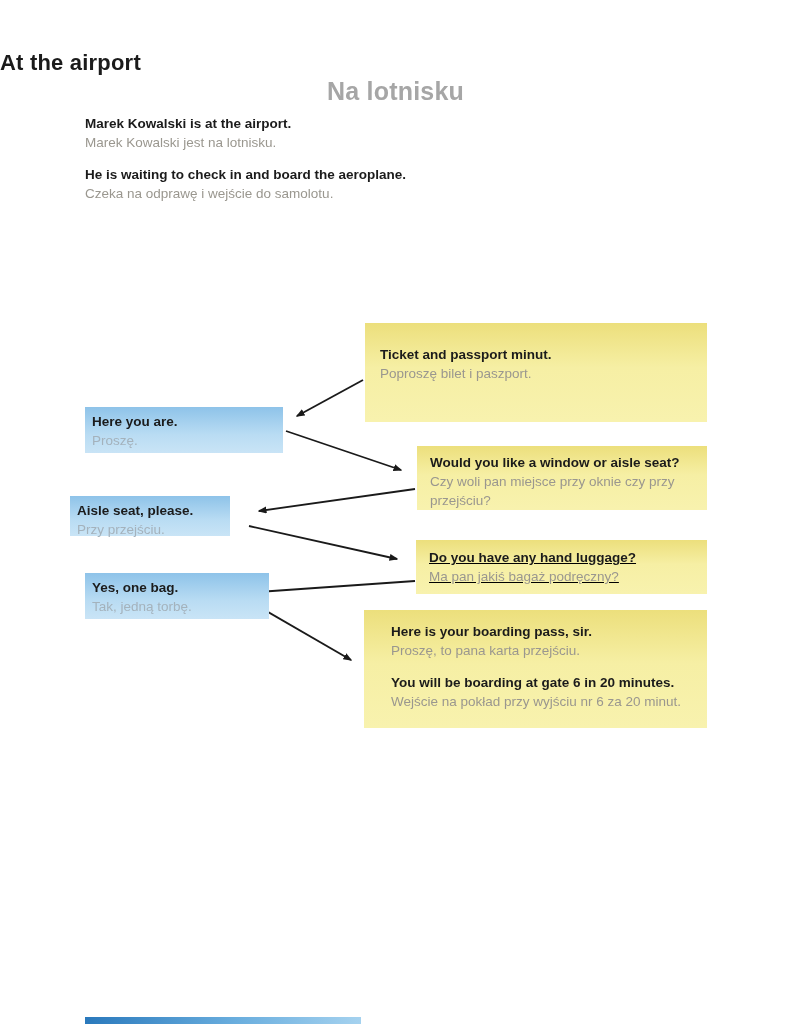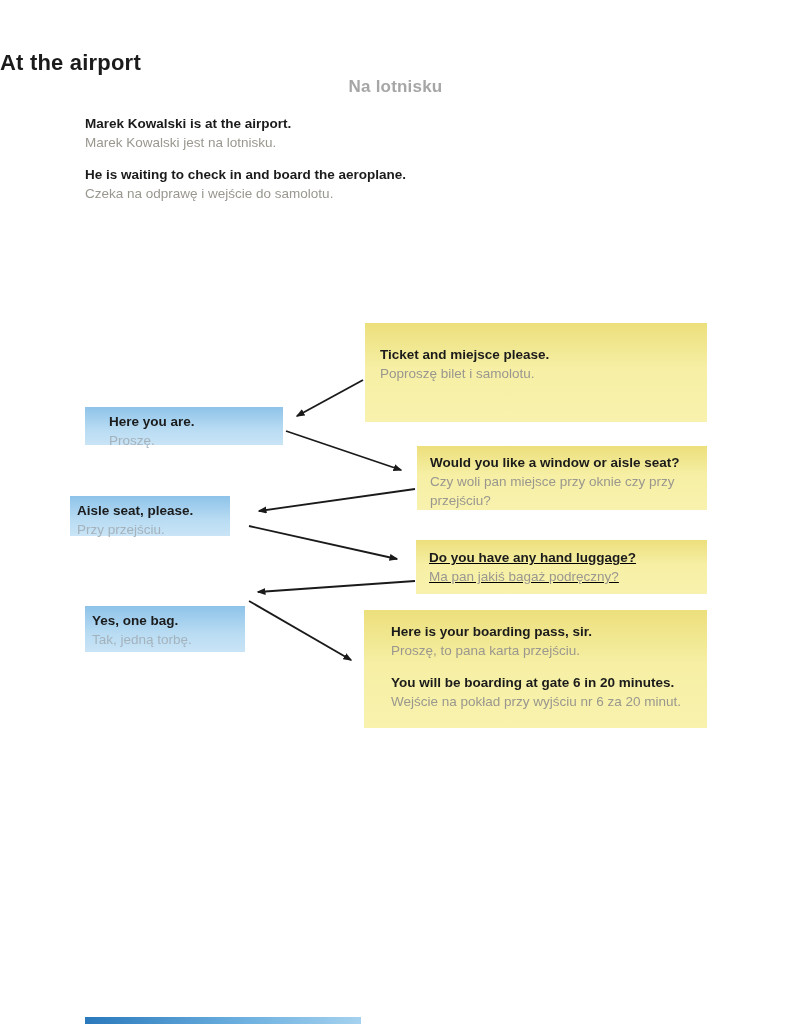--- a/index.html
+++ b/index.html
@@ -10,42 +10,42 @@
     font-family:"Liberation Sans","DejaVu Sans",sans-serif;
     overflow:hidden;
   }
   .title-en{
     position:absolute;top:50px;left:0;width:791px;
     text-align:left;font-size:22px;font-weight:bold;color:#1b1b1b;
     letter-spacing:0.2px;
   }
   .title-pl{
     position:absolute;top:77px;left:0;width:791px;
-    text-align:center;font-size:17px;font-weight:bold;color:#a6a6a6;
+    text-align:center;font-size:25px;font-weight:bold;color:#a6a6a6;
     letter-spacing:0.2px;
   }
   .line-en{font-size:13.5px;font-weight:bold;color:#1b1b1b;line-height:19px;}
   .line-pl{font-size:13.5px;color:#9a978f;line-height:19px;}
   .intro{position:absolute;left:85px;}
   .intro-1{top:114px;}
   .intro-2{top:165px;}
   .box{position:absolute;box-sizing:border-box;}
   .box-yellow{
     background:linear-gradient(180deg,#ecdf7c 0%,#f6efa4 45%,#f8f2ae 100%);
   }
   .box-blue{
     background:linear-gradient(180deg,#8ec3e9 0%,#b9dcf3 60%,#c9e4f6 100%);
   }
   .box-blue .line-pl{color:#a4b2bc;}
   .yellow-1{left:365px;top:323px;width:342px;height:99px;padding:22px 14px 0 15px;}
-  .blue-1{left:85px;top:407px;width:198px;height:38px;padding:5px 6px 0 24px;}
+  .blue-1{left:85px;top:407px;width:198px;height:46px;padding:5px 6px 0 7px;}
   .yellow-2{left:417px;top:446px;width:290px;height:64px;padding:7px 14px 0 13px;}
   .blue-2{left:70px;top:496px;width:160px;height:40px;padding:5px 6px 0 7px;}
   .yellow-3{left:416px;top:540px;width:291px;height:54px;padding:8px 14px 0 13px;text-decoration:underline;}
-  .blue-3{left:85px;top:606px;width:160px;height:46px;padding:5px 6px 0 7px;}
+  .blue-3{left:85px;top:573px;width:184px;height:46px;padding:5px 6px 0 7px;}
   .yellow-4{left:364px;top:610px;width:343px;height:118px;padding:12px 14px 0 27px;}
   .stanza-gap{height:13px;}
   .arrows{position:absolute;left:0;top:0;width:791px;height:1024px;pointer-events:none;}
   .footer-bar{
     position:absolute;left:85px;top:1017px;width:276px;height:7px;
     background:linear-gradient(90deg,#2a79bc 0%,#6aaede 55%,#a5d2ef 100%);
   }
 </style>
 </head>
 <body>
@@ -73,22 +73,22 @@
     </defs>
     <line x1="363" y1="380" x2="297" y2="416" stroke="#1a1a1a" stroke-width="1.8" marker-end="url(#ah)"></line>
     <line x1="286" y1="431" x2="401" y2="470" stroke="#1a1a1a" stroke-width="1.8" marker-end="url(#ah)"></line>
     <line x1="415" y1="489" x2="259" y2="511" stroke="#1a1a1a" stroke-width="1.8" marker-end="url(#ah)"></line>
     <line x1="249" y1="526" x2="397" y2="559" stroke="#1a1a1a" stroke-width="1.8" marker-end="url(#ah)"></line>
     <line x1="415" y1="581" x2="258" y2="592" stroke="#1a1a1a" stroke-width="1.8" marker-end="url(#ah)"></line>
     <line x1="249" y1="601" x2="351" y2="660" stroke="#1a1a1a" stroke-width="1.8" marker-end="url(#ah)"></line>
   </svg>
 
   <div class="box box-yellow yellow-1">
-    <div class="line-en">Ticket and miejsce please.</div>
-    <div class="line-pl">Poproszę bilet i samolotu.</div>
+    <div class="line-en">Ticket and passport minut.</div>
+    <div class="line-pl">Poproszę bilet i paszport.</div>
   </div>
 
   <div class="box box-blue blue-1">
     <div class="line-en">Here you are.</div>
     <div class="line-pl">Proszę.</div>
   </div>
 
   <div class="box box-yellow yellow-2">
     <div class="line-en">Would you like a window or aisle seat?</div>
     <div class="line-pl">Czy woli pan miejsce przy oknie czy przy przejściu?</div>

